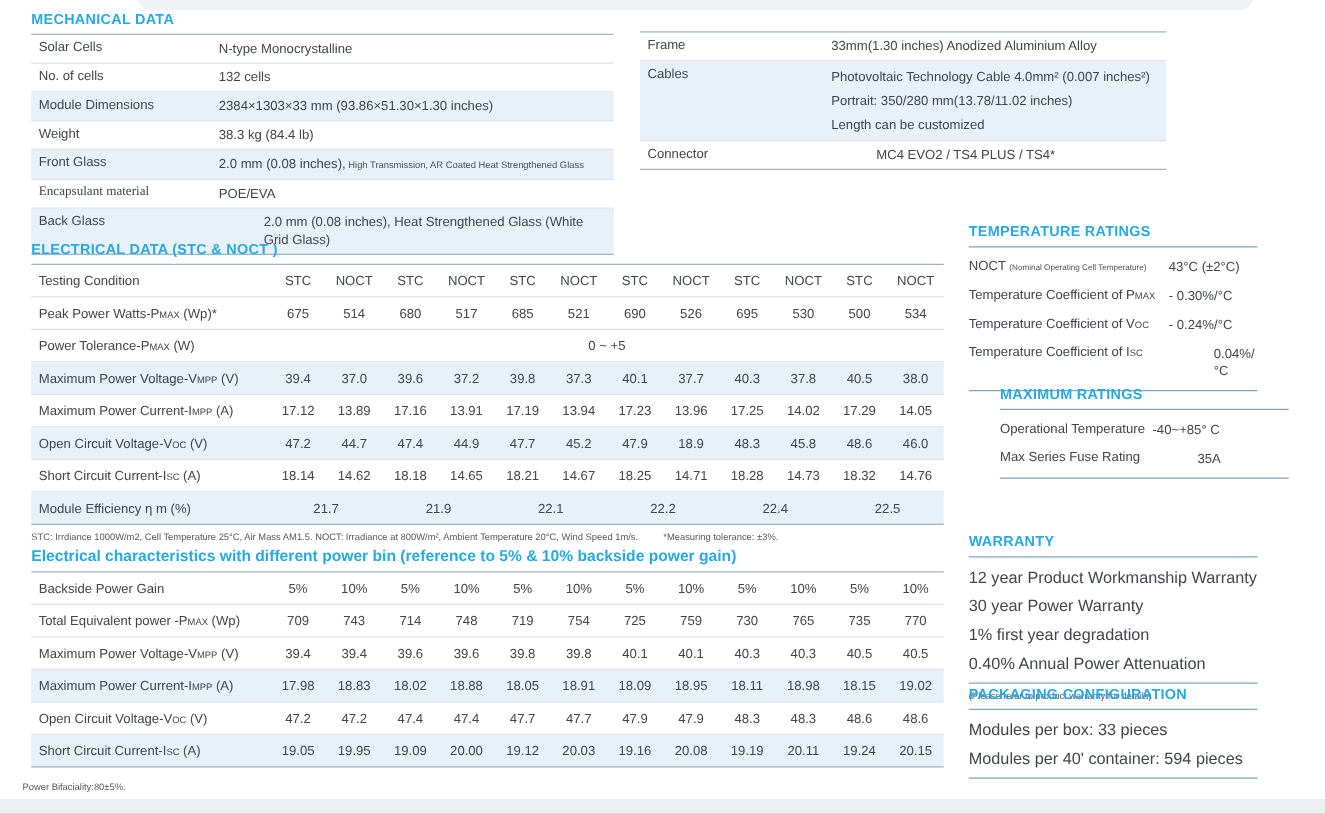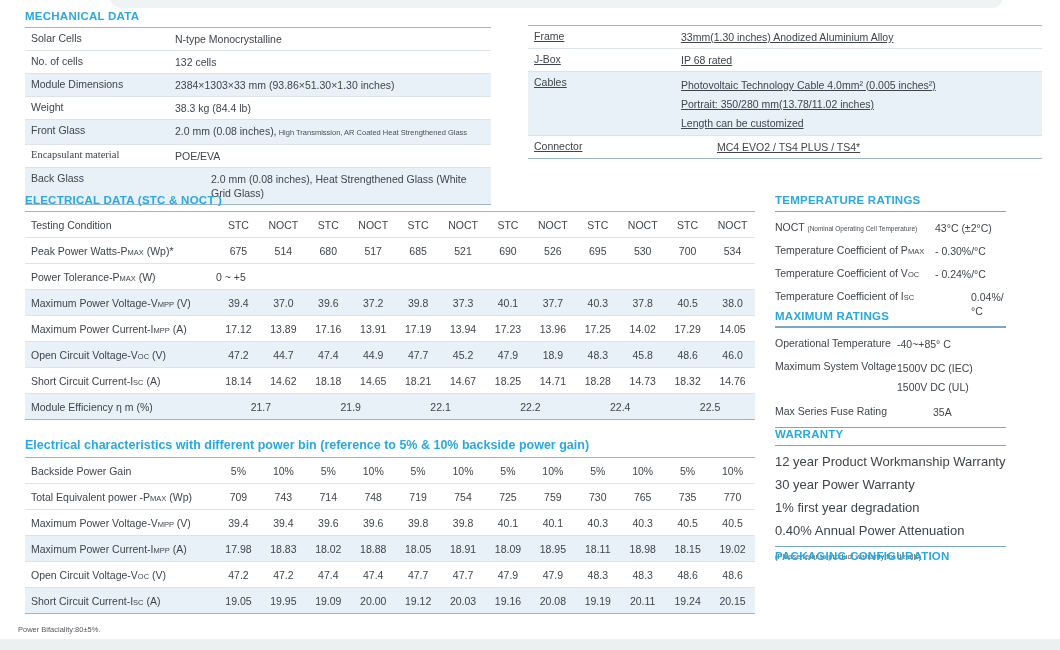--- a/index.html
+++ b/index.html
@@ -32,21 +32,21 @@
 
   
   .spec{border-top:1px solid #9db6c7;}
   .spec-row{display:flex;align-items:center;border-bottom:1px solid #dde4e9;font-size:10.5px;min-height:25px;}
   .spec .spec-row:last-child{border-bottom:1px solid #9db6c7;}
   .spec-row.shaded{background:#e8f0f8;}
   .spec-label{flex:0 0 185px;padding-left:6px;}
   .spec-pairs{flex:1;display:flex;}
   .pair{flex:1;display:flex;}
   .cell{flex:1;text-align:center;white-space:nowrap;}
-  .span-cell{flex:1;}
+  .span-cell{flex:1;text-align:center;}
 
   .list .w-item{font-size:13px;padding:4px 0;}
   .list{border-top:1px solid #7ca6c4;border-bottom:1px solid #7ca6c4;padding:4px 0;}
 
   .footnote{font-size:7.5px;color:#53595e;margin-top:5px;}
   .tiny{font-size:7.5px;color:#4a5056;}
   .tiny6{font-size:6.5px;color:#4a5056;}
   .subs{font-size:7.5px;}
 </style>
 </head>
@@ -96,38 +96,32 @@
       </div>
       <div class="kv-row shaded">
         <div class="kv-label" style="flex: 0 0 144px;">Back Glass</div>
         <div class="kv-values">
           <div class="kv-line">2.0 mm (0.08 inches), Heat Strengthened Glass (White Grid Glass)</div>
         </div>
       </div>
     </div>
 </section>
 
-<section class="abs" style="left:528px;top:25px;width:514px;text-decoration:underline;">
+<section class="abs" style="left:512px;top:25px;width:421px;">
   <div class="kv-table" id="mech-right">
       <div class="kv-row">
         <div class="kv-label" style="flex: 0 0 147px;">Frame</div>
         <div class="kv-values">
           <div class="kv-line">33mm(1.30 inches)  Anodized  Aluminium Alloy</div>
-        </div>
-      </div>
-      <div class="kv-row">
-        <div class="kv-label" style="flex: 0 0 147px;">J-Box</div>
-        <div class="kv-values">
-          <div class="kv-line">IP 68 rated</div>
         </div>
       </div>
       <div class="kv-row shaded cables">
         <div class="kv-label" style="flex: 0 0 147px;">Cables</div>
         <div class="kv-values">
-          <div class="kv-line">Photovoltaic Technology Cable 4.0mm² (0.005 inches²)</div>
+          <div class="kv-line">Photovoltaic Technology Cable 4.0mm² (0.007 inches²)</div>
           <div class="kv-line">Portrait: 350/280 mm(13.78/11.02 inches)</div>
           <div class="kv-line">Length can be customized</div>
         </div>
       </div>
       <div class="kv-row">
         <div class="kv-label" style="flex: 0 0 147px;">Connector</div>
         <div class="kv-values">
           <div class="kv-line">MC4 EVO2 / TS4 PLUS / TS4*</div>
         </div>
       </div>
@@ -183,21 +177,21 @@
           </div>
           <div class="pair">
             <div class="cell">690</div>
             <div class="cell">526</div>
           </div>
           <div class="pair">
             <div class="cell">695</div>
             <div class="cell">530</div>
           </div>
           <div class="pair">
-            <div class="cell">700</div>
+            <div class="cell">500</div>
             <div class="cell">534</div>
           </div>
         </div>
       </div>
       <div class="spec-row">
         <div class="spec-label">Power Tolerance-P<span class="subs">MAX</span> (W)</div>
         <div class="spec-pairs">
           <div class="span-cell">0 ~ +5</div>
         </div>
       </div>
@@ -334,20 +328,24 @@
           </div>
           <div class="pair">
             <div class="cell">22.4</div>
           </div>
           <div class="pair">
             <div class="cell">22.5</div>
           </div>
         </div>
       </div>
     </div>
+  <div class="footnote">
+    <span>STC: Irrdiance 1000W/m2, Cell Temperature 25°C, Air Mass AM1.5.    NOCT: Irradiance at 800W/m², Ambient Temperature 20°C, Wind Speed 1m/s.</span>
+    <span style="margin-left:18px;">*Measuring tolerance: ±3%.</span>
+  </div>
 </section>
 
 <section class="abs" style="left:25px;top:438px;width:730px;">
   <h2 class="sec sub">Electrical characteristics with different power bin (reference to 5% &amp; 10%  backside power gain)</h2>
   <div class="spec" id="bin-table">
       <div class="spec-row header">
         <div class="spec-label">Backside Power Gain</div>
         <div class="spec-pairs">
           <div class="pair">
             <div class="cell">5%</div>
@@ -518,21 +516,21 @@
             <div class="cell">19.24</div>
             <div class="cell">20.15</div>
           </div>
         </div>
       </div>
     </div>
 </section>
 
 <div class="abs footnote" style="left:18px;top:620px;">Power Bifaciality:80±5%.</div>
 
-<section class="abs" style="left:775px;top:194px;width:231px;">
+<section class="abs" style="left:775px;top:180px;width:231px;">
   <h2 class="sec">TEMPERATURE RATINGS</h2>
   <div class="kv-table info-table" id="temp-table">
       <div class="kv-row">
         <div class="kv-label" style="flex: 0 0 160px;">NOCT <span class="tiny6">(Nominal Operating Cell Temperature)</span></div>
         <div class="kv-values">
           <div class="kv-line">43°C (±2°C)</div>
         </div>
       </div>
       <div class="kv-row">
         <div class="kv-label" style="flex: 0 0 160px;">Temperature Coefficient of P<span class="subs">MAX</span></div>
@@ -548,34 +546,27 @@
       </div>
       <div class="kv-row">
         <div class="kv-label" style="flex: 0 0 160px;">Temperature Coefficient of I<span class="subs">SC</span></div>
         <div class="kv-values">
           <div class="kv-line">0.04%/°C</div>
         </div>
       </div>
     </div>
 </section>
 
-<section class="abs" style="left:775px;top:310px;width:231px;">
+<section class="abs" style="left:800px;top:310px;width:231px;">
   <h2 class="sec">MAXIMUM RATINGS</h2>
   <div class="kv-table info-table" id="max-table">
       <div class="kv-row">
         <div class="kv-label" style="flex: 0 0 122px;">Operational Temperature</div>
         <div class="kv-values">
           <div class="kv-line">-40~+85° C</div>
-        </div>
-      </div>
-      <div class="kv-row cables">
-        <div class="kv-label" style="flex: 0 0 122px;">Maximum System Voltage</div>
-        <div class="kv-values">
-          <div class="kv-line">1500V DC (IEC)</div>
-          <div class="kv-line">1500V DC (UL)</div>
         </div>
       </div>
       <div class="kv-row">
         <div class="kv-label" style="flex: 0 0 122px;">Max Series Fuse Rating</div>
         <div class="kv-values">
           <div class="kv-line">35A</div>
         </div>
       </div>
     </div>
 </section>
@@ -586,13 +577,17 @@
       <div class="w-item">12 year Product Workmanship Warranty</div>
       <div class="w-item">30 year Power Warranty</div>
       <div class="w-item">1% first year degradation</div>
       <div class="w-item">0.40% Annual Power Attenuation</div>
     </div>
   <div class="footnote">(Please refer to product warranty for details)</div>
 </section>
 
 <section class="abs" style="left:775px;top:550px;width:231px;">
   <h2 class="sec">PACKAGING CONFIGURATION</h2>
+  <div class="list" id="packaging-list">
+      <div class="w-item">Modules per box: 33 pieces</div>
+      <div class="w-item">Modules per 40' container: 594 pieces</div>
+    </div>
 </section>
 
 </body></html>

